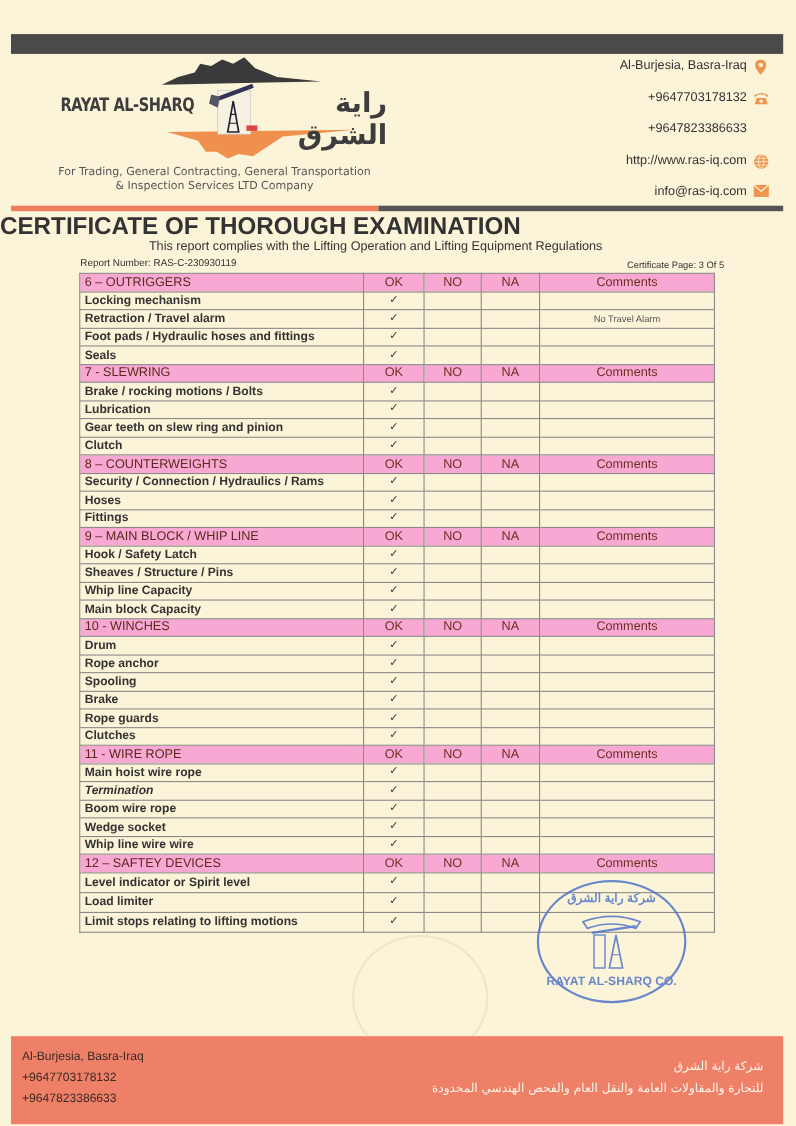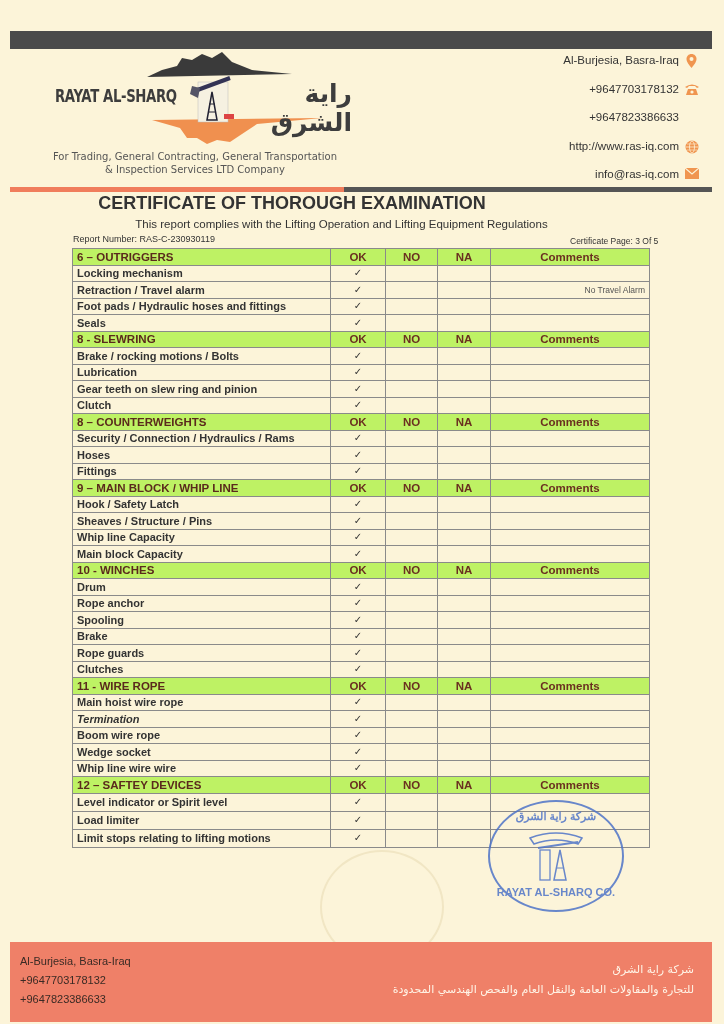--- a/index.html
+++ b/index.html
@@ -9,32 +9,32 @@
   .logo { position:absolute; left:52px; top:52px; width:300px; height:95px; }
   .logo-text-en { position:absolute; left:3px; top:34px; font-family:"DejaVu Sans", sans-serif; font-size:17px; font-weight:bold; color:#3d3d3d; letter-spacing:-0.5px; transform:scaleX(0.78); transform-origin:left; }
   .logo-text-ar { position:absolute; left:185px; top:27px; font-family:"DejaVu Sans", sans-serif; font-size:25px; font-weight:bold; color:#3d3d3d; direction:rtl; }
   .tagline { position:absolute; left:40px; top:150px; width:310px; text-align:center; font-size:10px; color:#555; line-height:13px; font-family:"DejaVu Sans", sans-serif; }
   .contact { position:absolute; right:26px; top:54px; text-align:right; font-size:11.5px; color:#333; }
   .contact-row { height:28.5px; display:flex; justify-content:flex-end; align-items:flex-start; gap:6px; }
   .contact-icon { width:13px; height:13px; display:inline-block; color:#f0954f; font-size:12px; line-height:13px; text-align:center; }
   .sep-bar { position:absolute; left:10px; top:187px; width:702px; height:5px; }
   .sep-orange { position:absolute; left:0; top:0; width:334px; height:5px; background:#f07d5c; }
   .sep-dark { position:absolute; left:334px; top:0; width:368px; height:5px; background:#555; }
-  .title { position:absolute; left:0; width:584px; top:193px; text-align:center; font-size:18px; font-weight:bold; color:#333; }
+  .title { position:absolute; left:0; width:584px; top:193px; font-size:22px; font-weight:bold; color:#333; }
   .subtitle { position:absolute; left:0; width:683px; top:218px; text-align:center; font-size:11.5px; color:#333; }
   .report-no { position:absolute; left:73px; top:234px; font-size:9px; color:#333; }
   .cert-page { position:absolute; left:570px; top:236px; font-size:8.5px; color:#333; }
   table.grid { position:absolute; left:72px; top:248px; border-collapse:collapse; width:577px; table-layout:fixed; }
   table.grid td { border:1px solid #8a8a8a; height:15.5px; padding:0 4px; font-size:11px; line-height:14px; white-space:nowrap; overflow:hidden; }
-  table.grid tr.sec td { background:#bef264; font-weight:bold; color:#5a2a1c; font-size:11.5px; }
+  table.grid tr.sec td { background:#f9a8d4; font-weight:normal; color:#5a2a1c; font-size:11.5px; }
   table.grid tr.sec td.hc { text-align:center; color:#6a3020; }
   table.grid td.lbl { font-weight:bold; color:#333; }
   table.grid td.lbl.it { font-style:italic; font-weight:bold; }
   table.grid td.ok { text-align:center; font-size:10px; color:#333; }
-  table.grid td.cm { text-align:right; font-size:8.5px; color:#555;margin-top:32px; }
+  table.grid td.cm { text-align:center; font-size:8.5px; color:#555;margin-top:32px; }
   table.grid tr.big td { height:17px; }
   .stamp { position:absolute; left:488px; top:800px; width:132px; height:108px; border:2px solid #4f74c8; border-radius:50%; opacity:0.85; }
   .stamp-text { position:absolute; left:0; width:132px; text-align:center; color:#4f74c8; font-size:11px; font-weight:bold; }
   .emboss { position:absolute; left:320px; top:850px; width:120px; height:110px; border:2px solid #f1e6c4; border-radius:50%; }
   .footer { position:absolute; left:10px; top:942px; width:702px; height:80px; background:#ef8068; }
   .footer-left { position:absolute; left:10px; top:10px; font-size:11px; color:#3a2a24; line-height:19px; }
   .footer-right { position:absolute; right:18px; top:18px; font-size:11px; color:#fff5e8; text-align:right; direction:rtl; line-height:20px; font-family:"DejaVu Sans", sans-serif; }
 </style>
 </head>
 <body>
@@ -161,21 +161,21 @@
           <td class="cm"></td>
         </tr>
         <tr class="">
           <td class="lbl">Seals</td>
           <td class="ok">✓</td>
           <td class="ok"></td>
           <td class="ok"></td>
           <td class="cm"></td>
         </tr>
         <tr class="sec">
-          <td>8 - SLEWRING</td>
+          <td>7 - SLEWRING</td>
           <td class="hc">OK</td>
           <td class="hc">NO</td>
           <td class="hc">NA</td>
           <td class="hc">Comments</td>
         </tr>
         <tr class="">
           <td class="lbl">Brake / rocking motions / Bolts</td>
           <td class="ok">✓</td>
           <td class="ok"></td>
           <td class="ok"></td>

